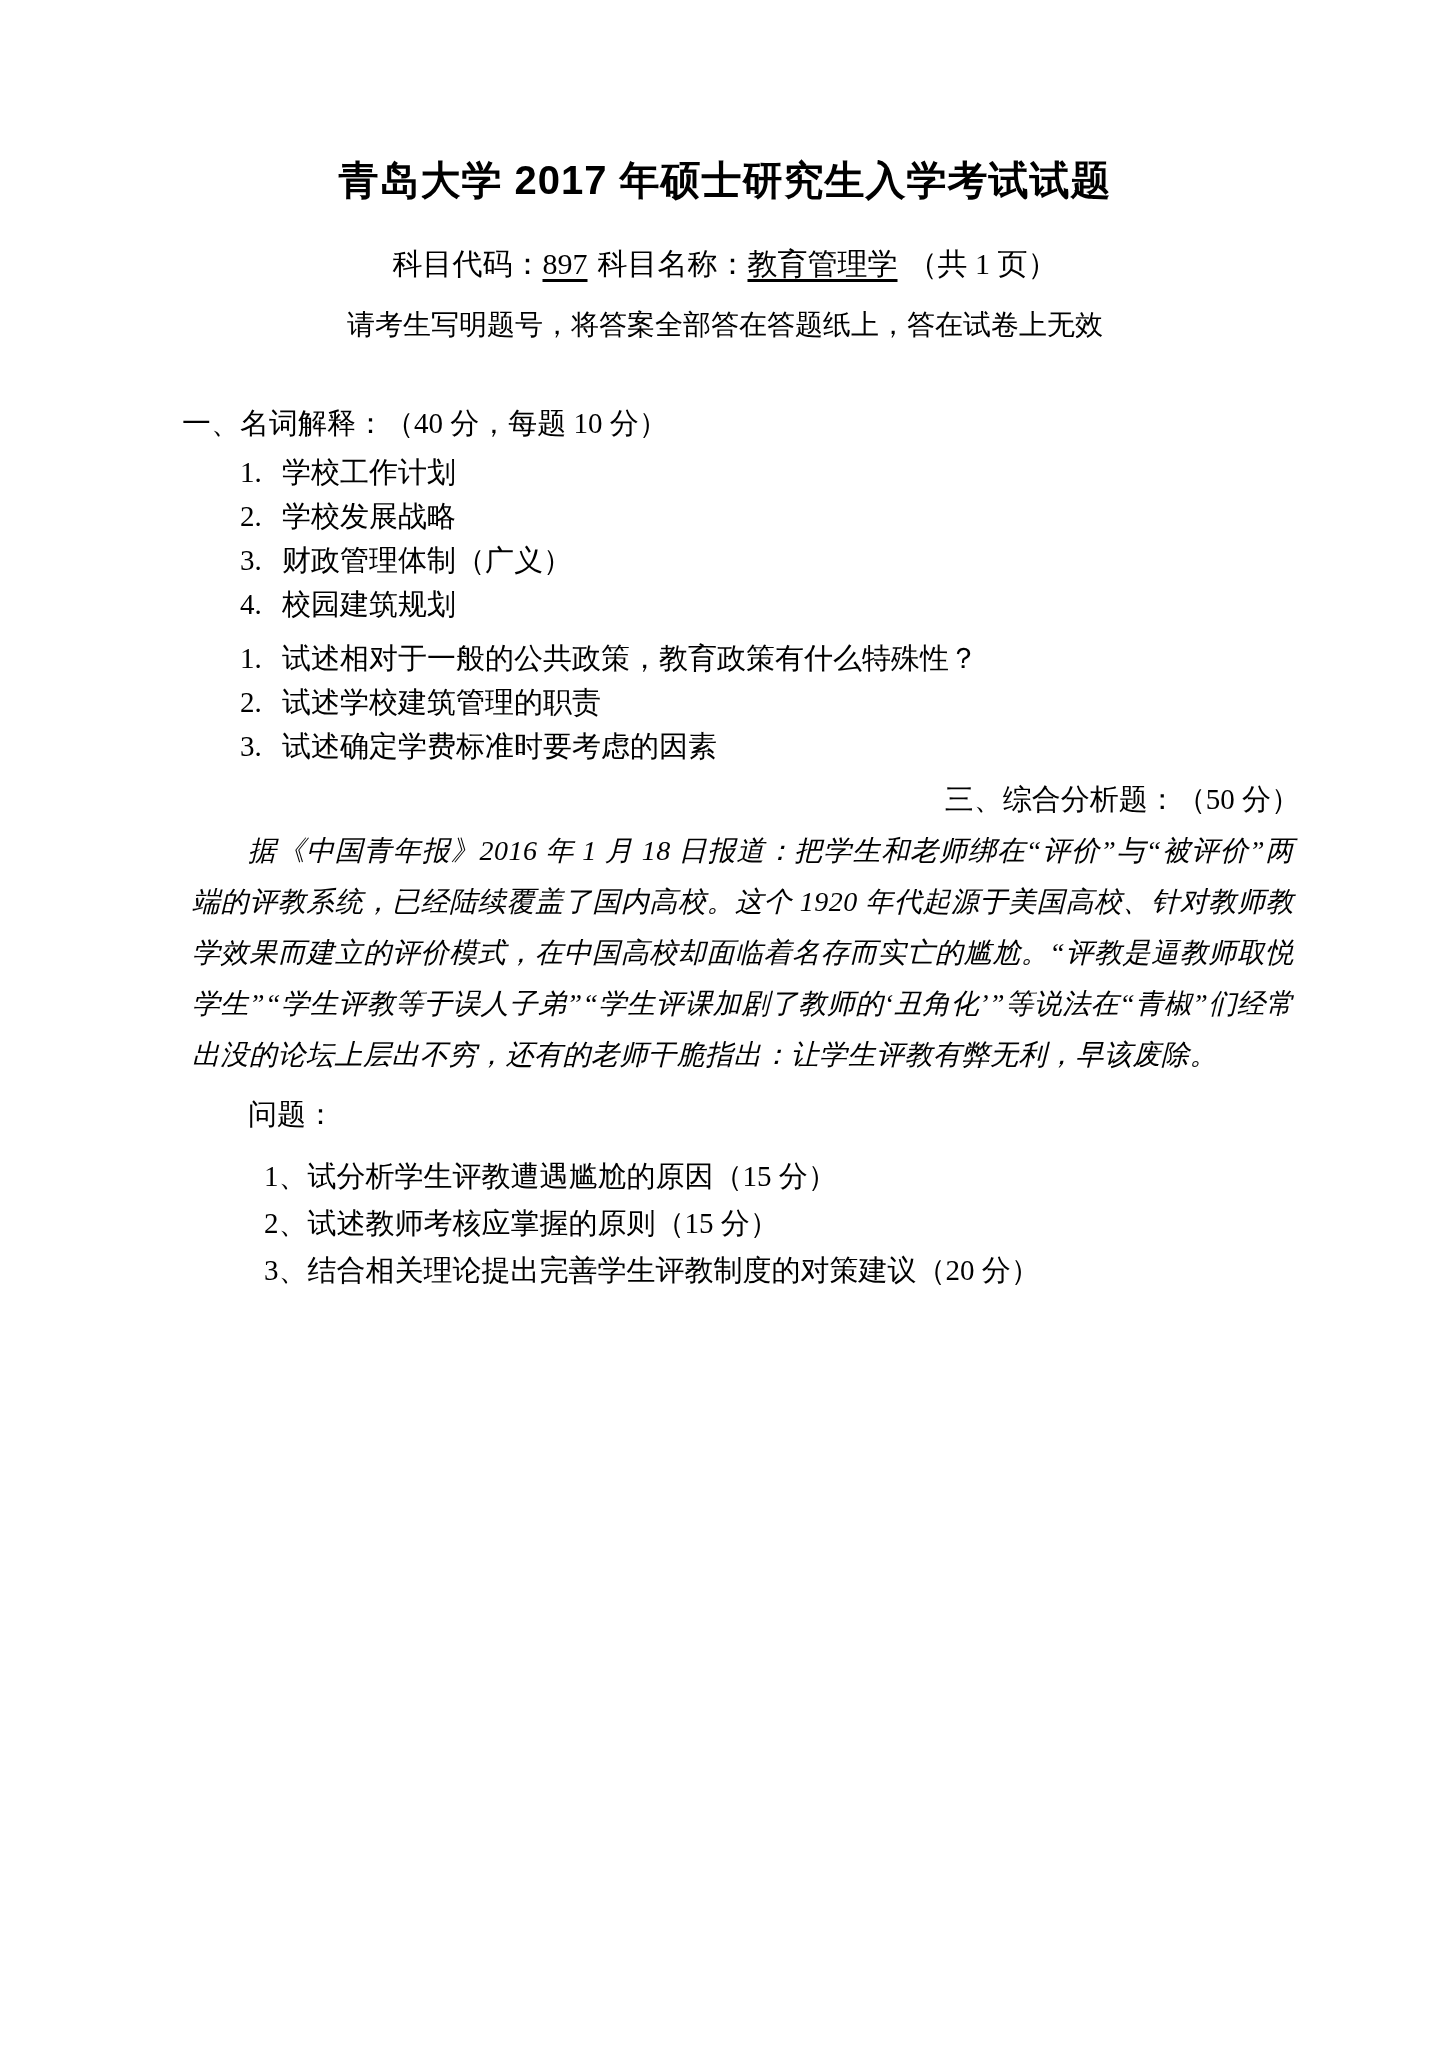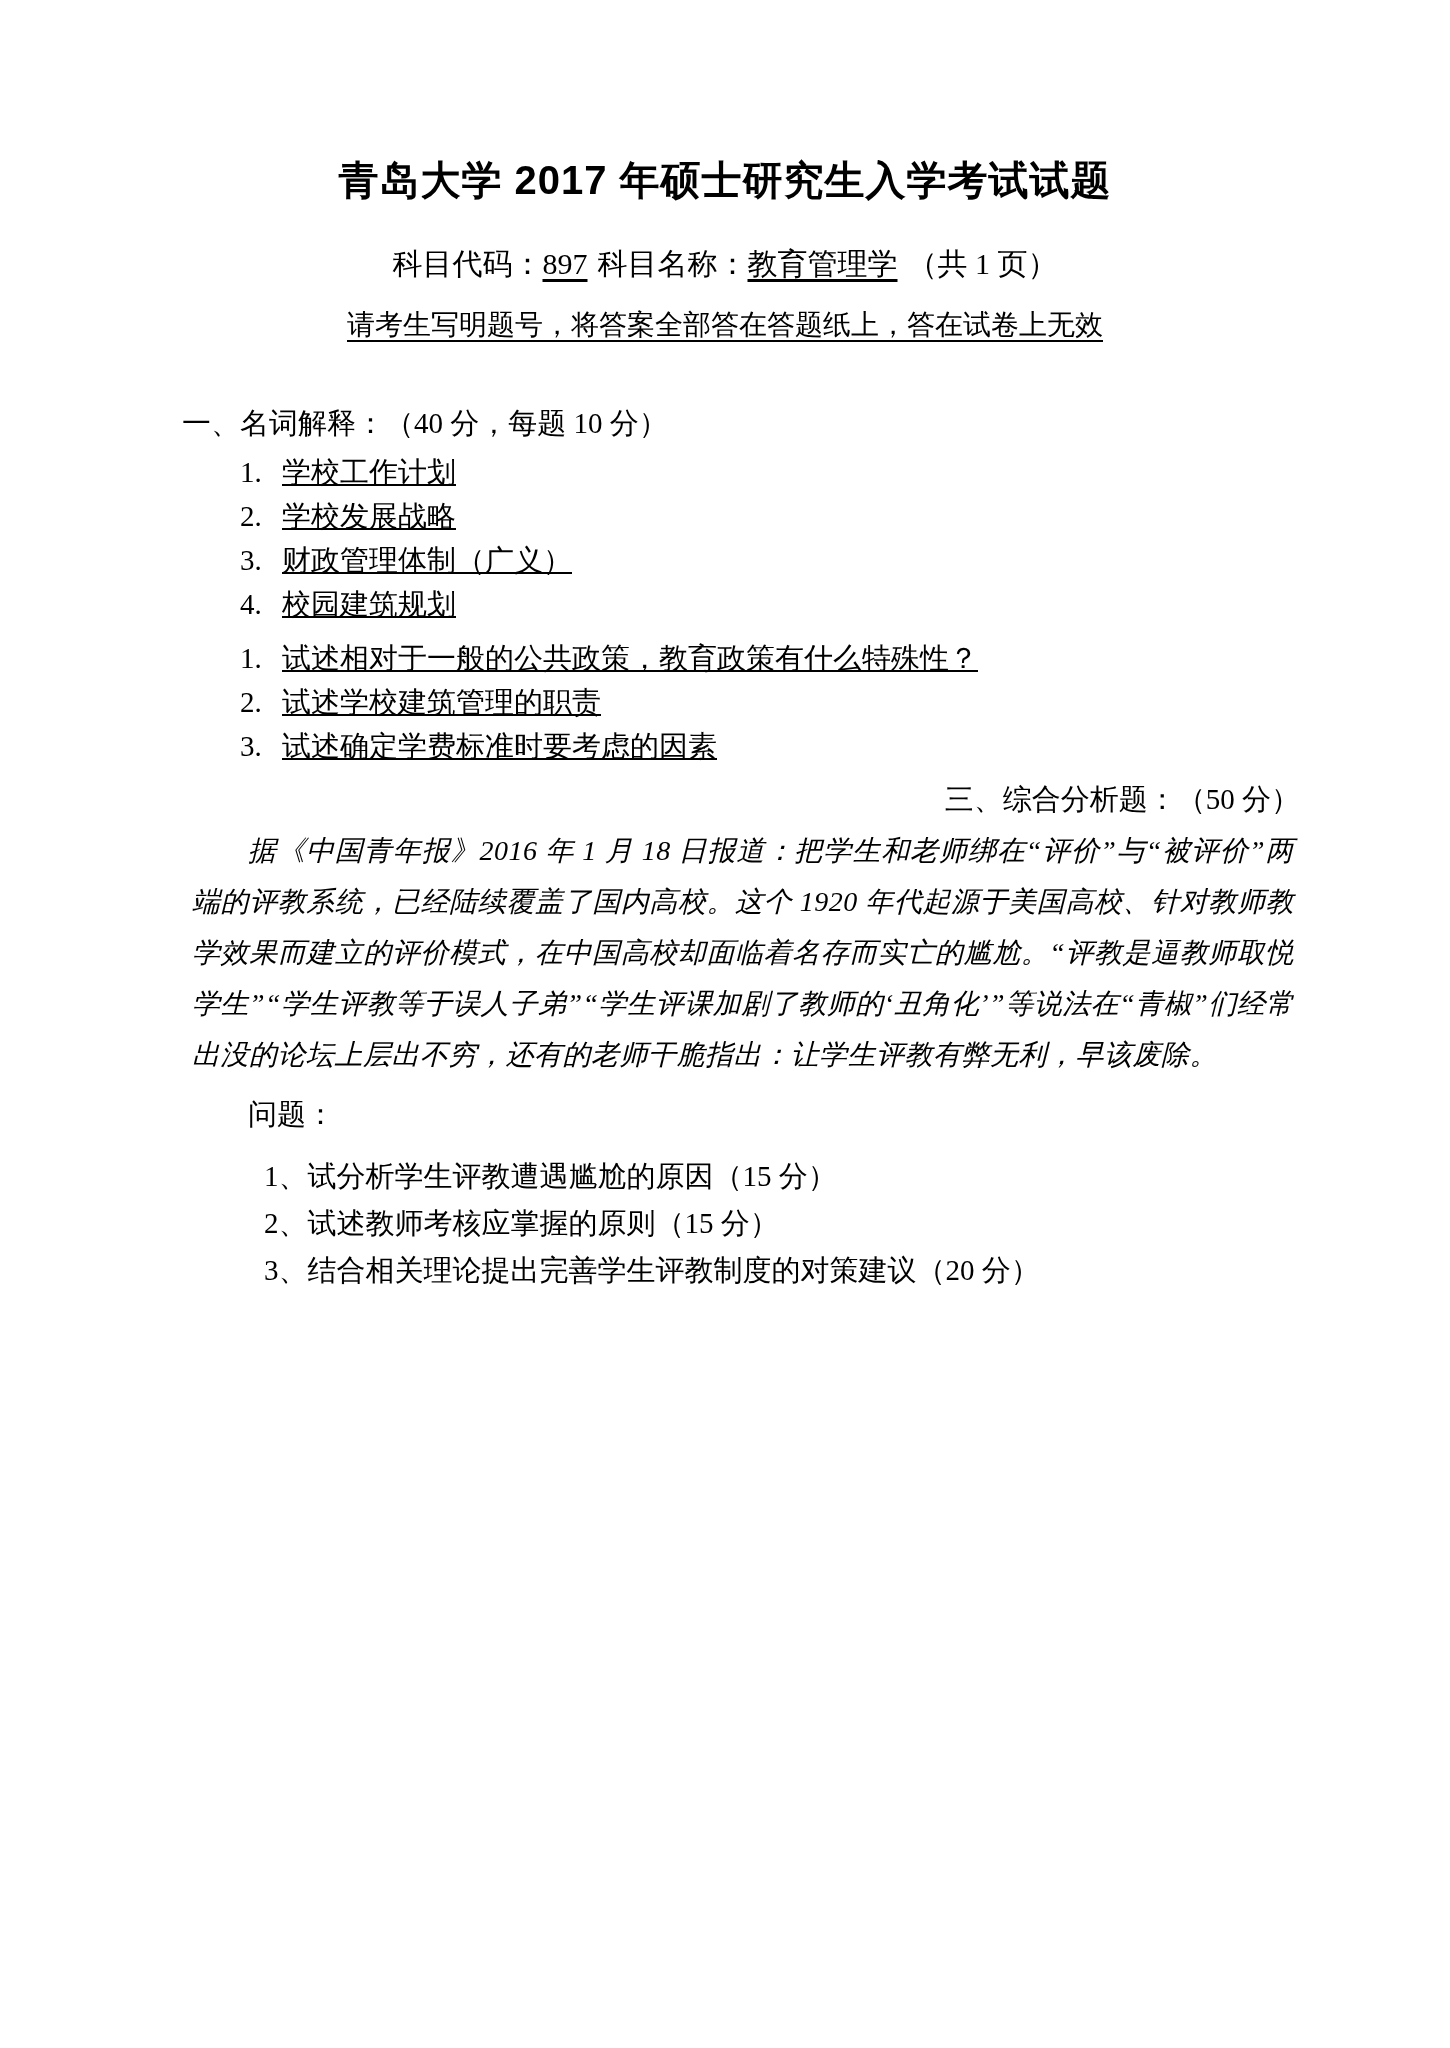--- a/index.html
+++ b/index.html
@@ -62,21 +62,20 @@
   }
 
   .notice-line {
     text-align: center;
     font-size: 28px;
     margin: 0;
     padding-top: 12px;
     line-height: 1.45;
   }
   .notice-line span.u2 {
-    text-decoration: underline;
     text-underline-offset: 6px;
   }
 
   
   .sections {
     margin-top: 56px;
     padding-left: 182px;
     padding-right: 150px;
   }
 
@@ -88,21 +87,20 @@
   }
   .section-head.indented {
     padding-left: 14px;
     text-align: right;
   }
 
   ol.qlist {
     list-style: none;
     margin: 0 0 10px 0;
     padding: 0 0 0 58px;
-    text-decoration: underline;
   }
   ol.qlist li {
     font-size: 29px;
     line-height: 1.52;
     margin: 0;
     white-space: nowrap;
   }
   ol.qlist li .num {
     display: inline-block;
     min-width: 42px;

